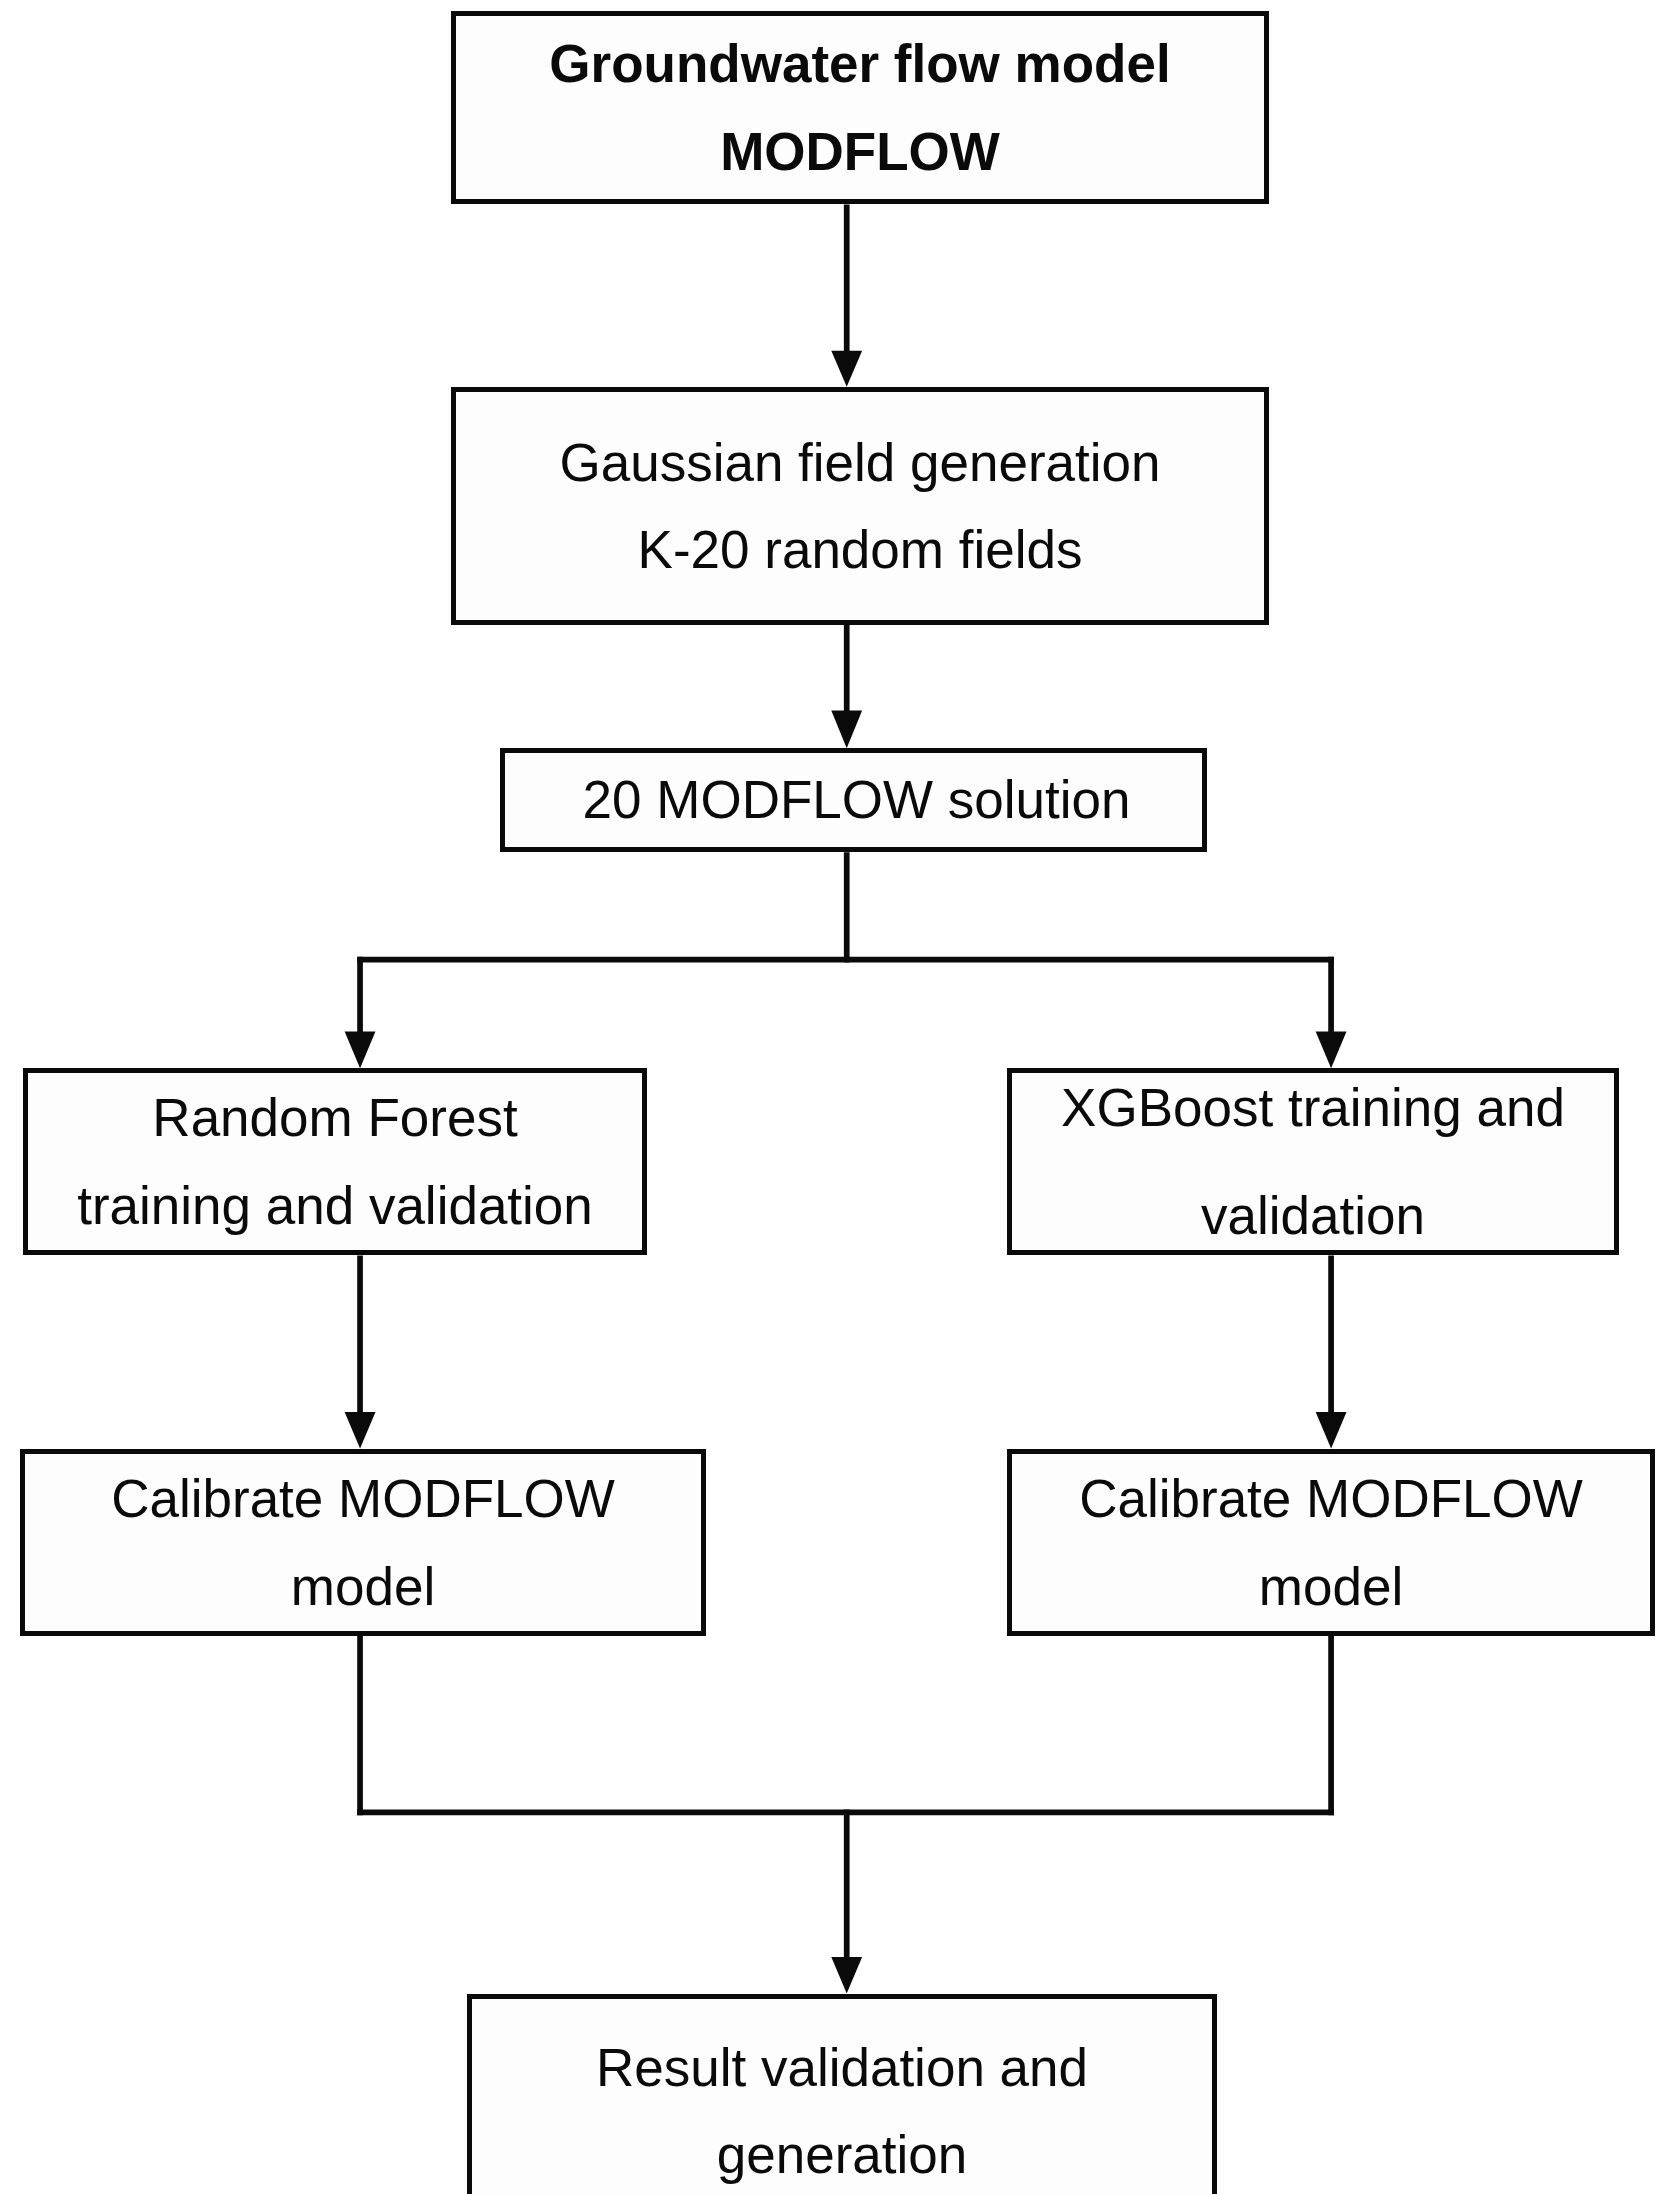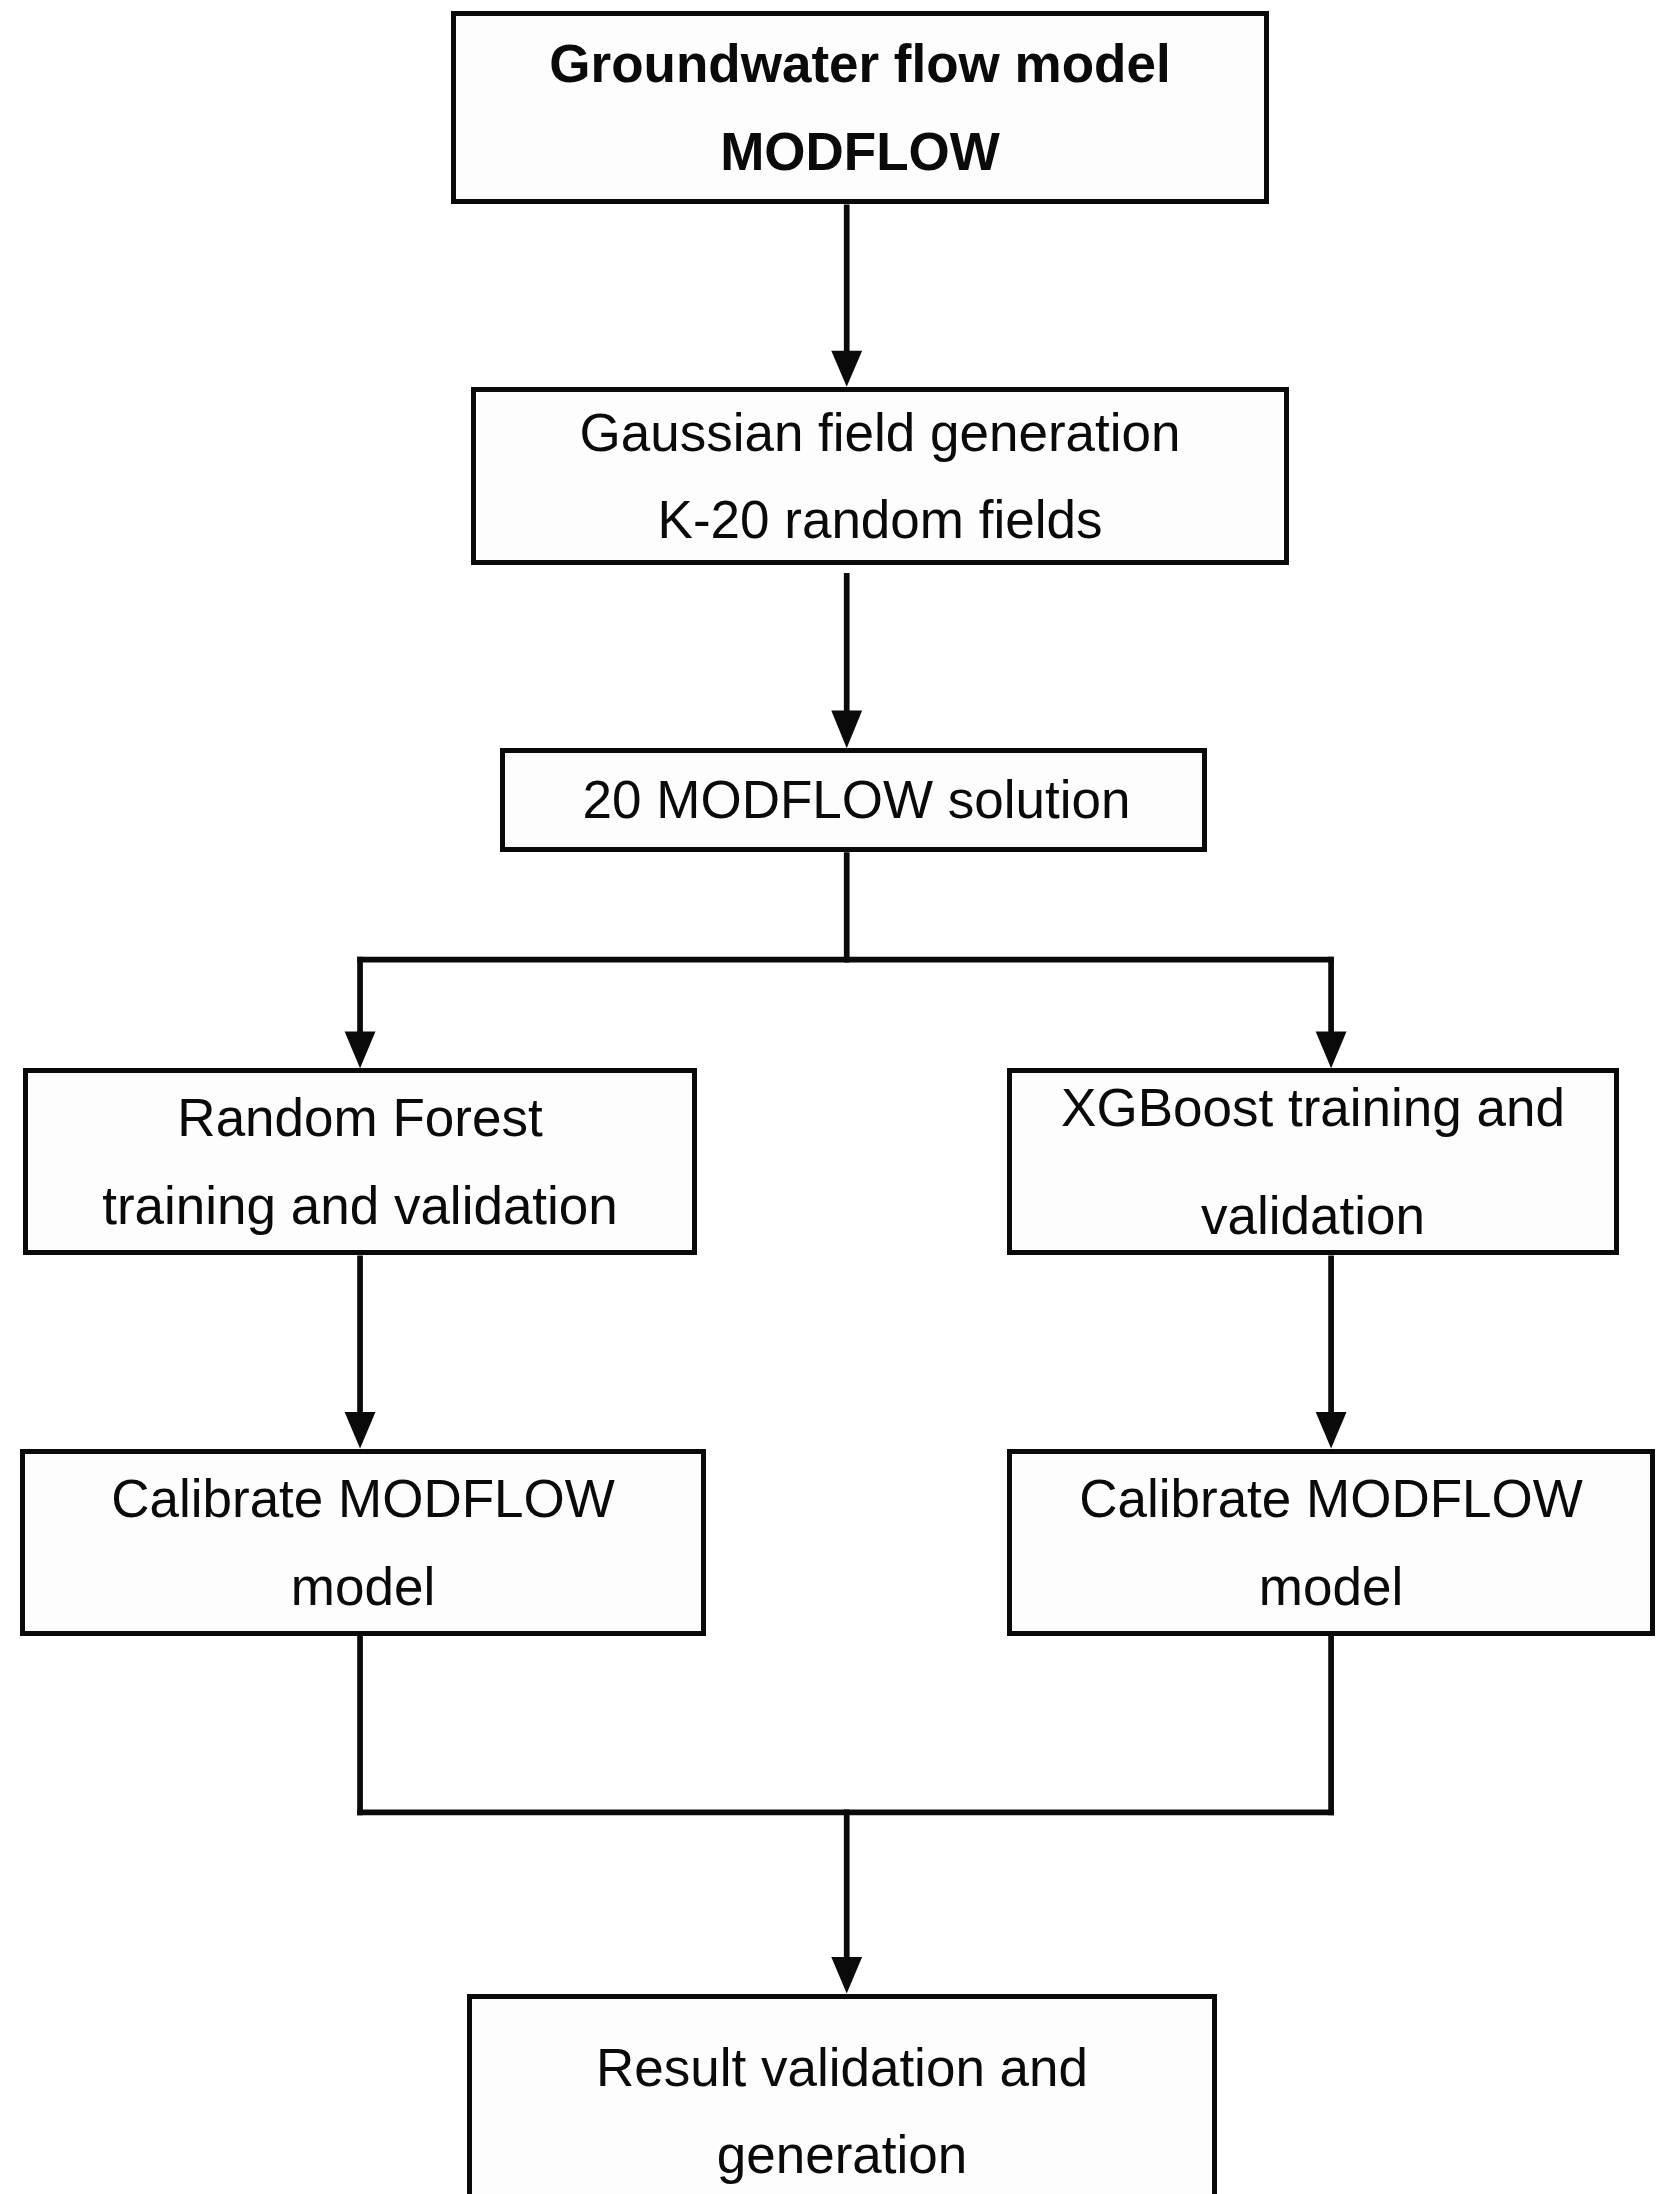--- a/index.html
+++ b/index.html
@@ -87,30 +87,30 @@
 
     <line class="stroke" x1="1482" y1="3168" x2="1482" y2="3432"></line>
     <polygon class="arrowhead" points="1455,3426 1509,3426 1482,3490"></polygon>
   </svg>
 
   <div class="node" style="left:451px; top:11.4px; width:818px; height:193px;font-weight:bold;">
     <span>Groundwater flow model</span>
     <span>MODFLOW</span>
   </div>
 
-  <div class="node" style="left:471px; top:387px; width:818px; height:178px;">
+  <div class="node" style="left:451px; top:387px; width:818px; height:238px;">
     <span>Gaussian field generation</span>
     <span>K-20 random fields</span>
   </div>
 
   <div class="node" style="left:500px; top:748px; width:707px; height:104px;padding-left:6px;">
     <span>20 MODFLOW solution</span>
   </div>
 
-  <div class="node" style="left:23px; top:1068px; width:674px; height:187px;">
+  <div class="node" style="left:23px; top:1068px; width:624px; height:187px;">
     <span>Random Forest</span>
     <span>training and validation</span>
   </div>
 
   <div class="node" style="left:1007px; top:1068px; width:612px; height:187px;gap:20px;">
     <span>XGBoost training and</span>
     <span>validation</span>
   </div>
 
   <div class="node" style="left:20px; top:1449px; width:686px; height:187px;">

